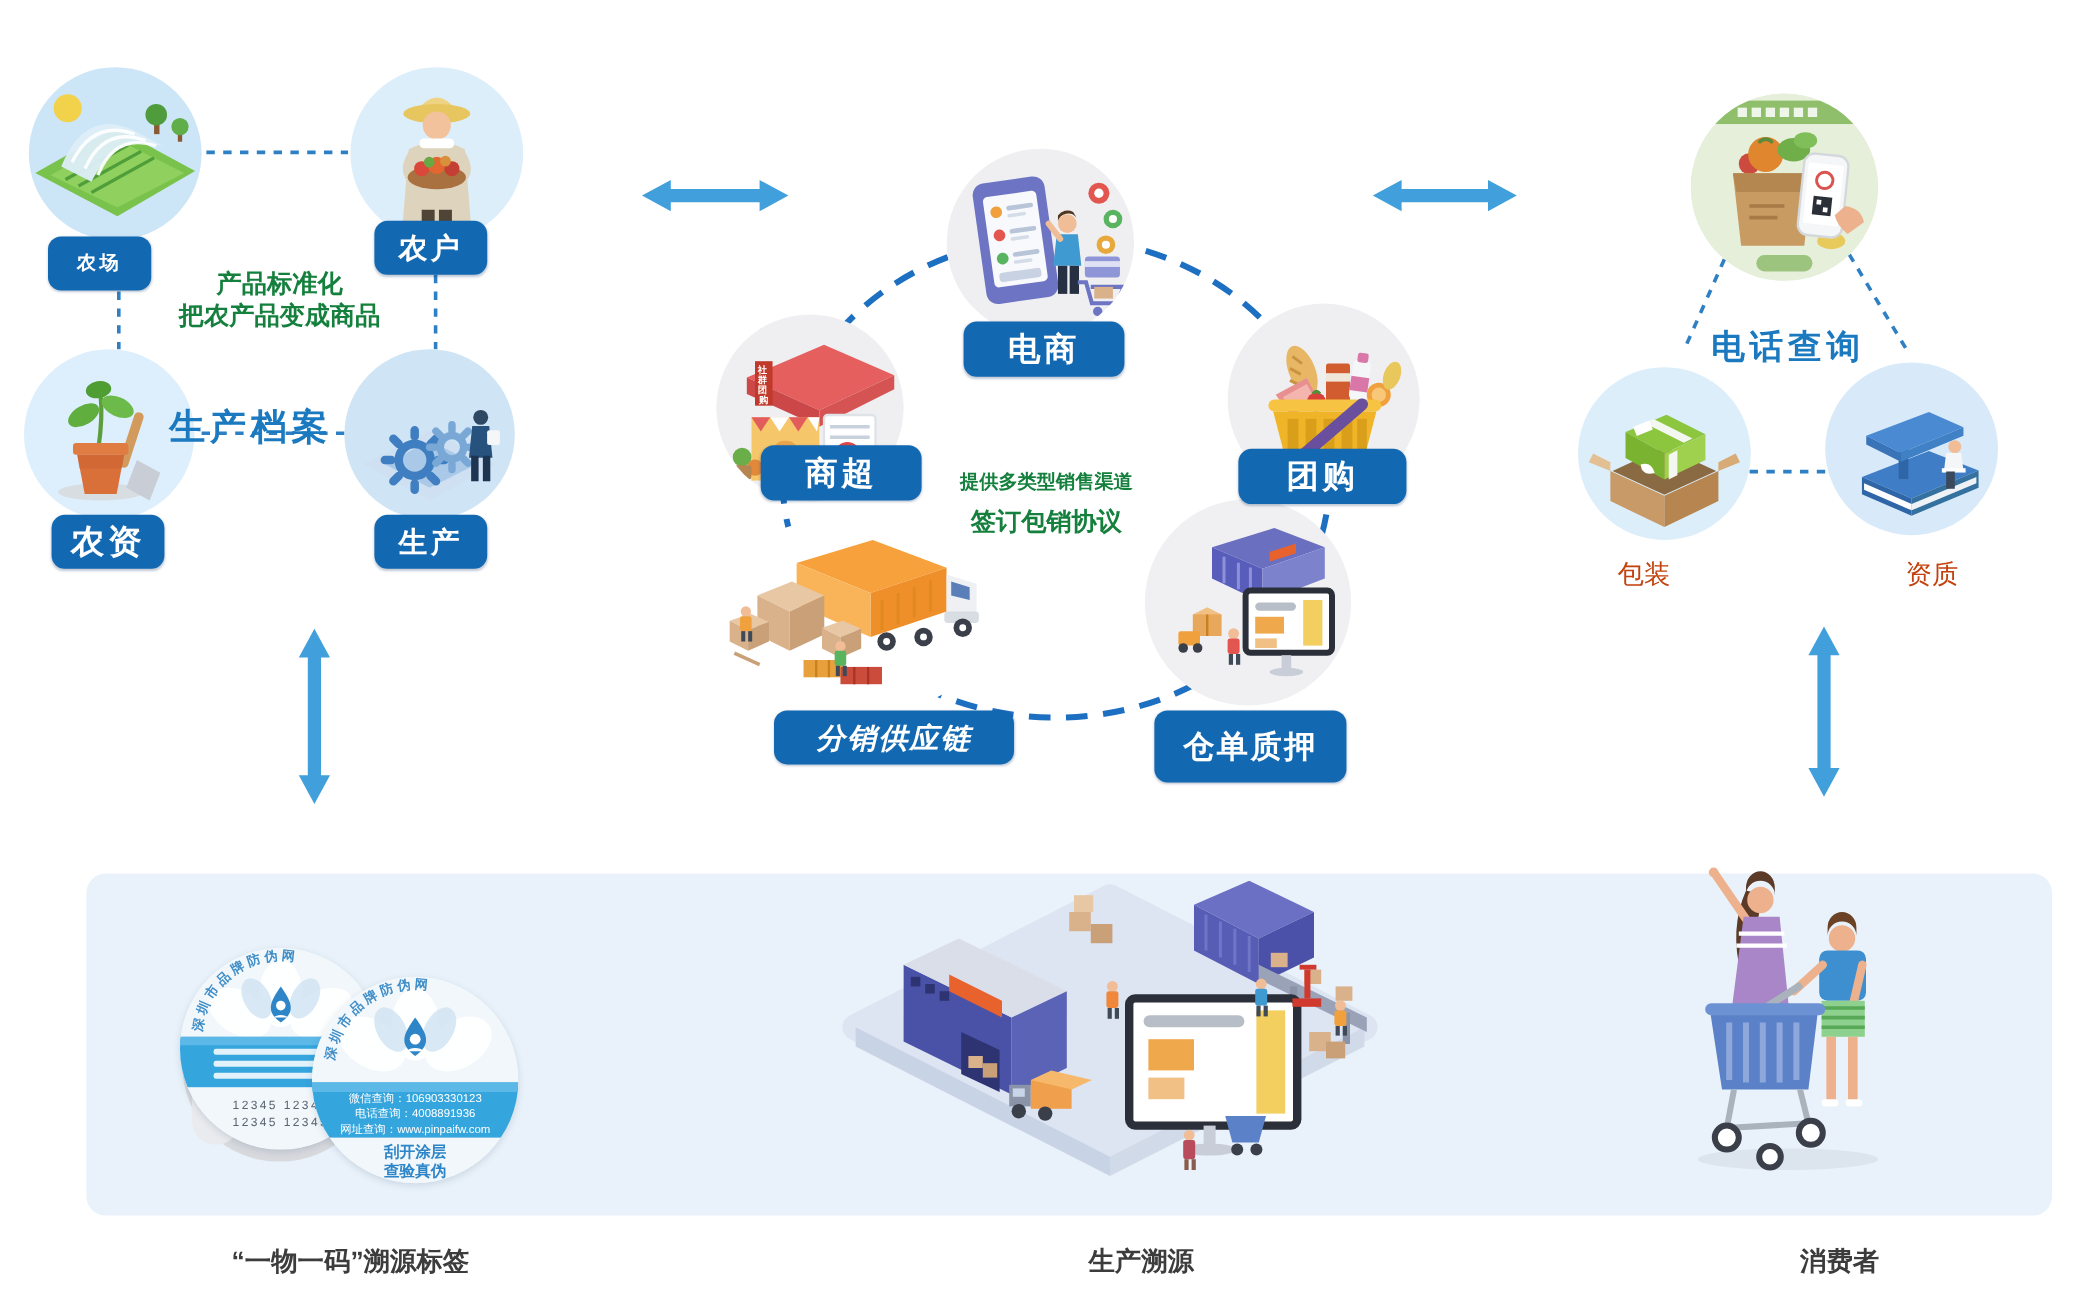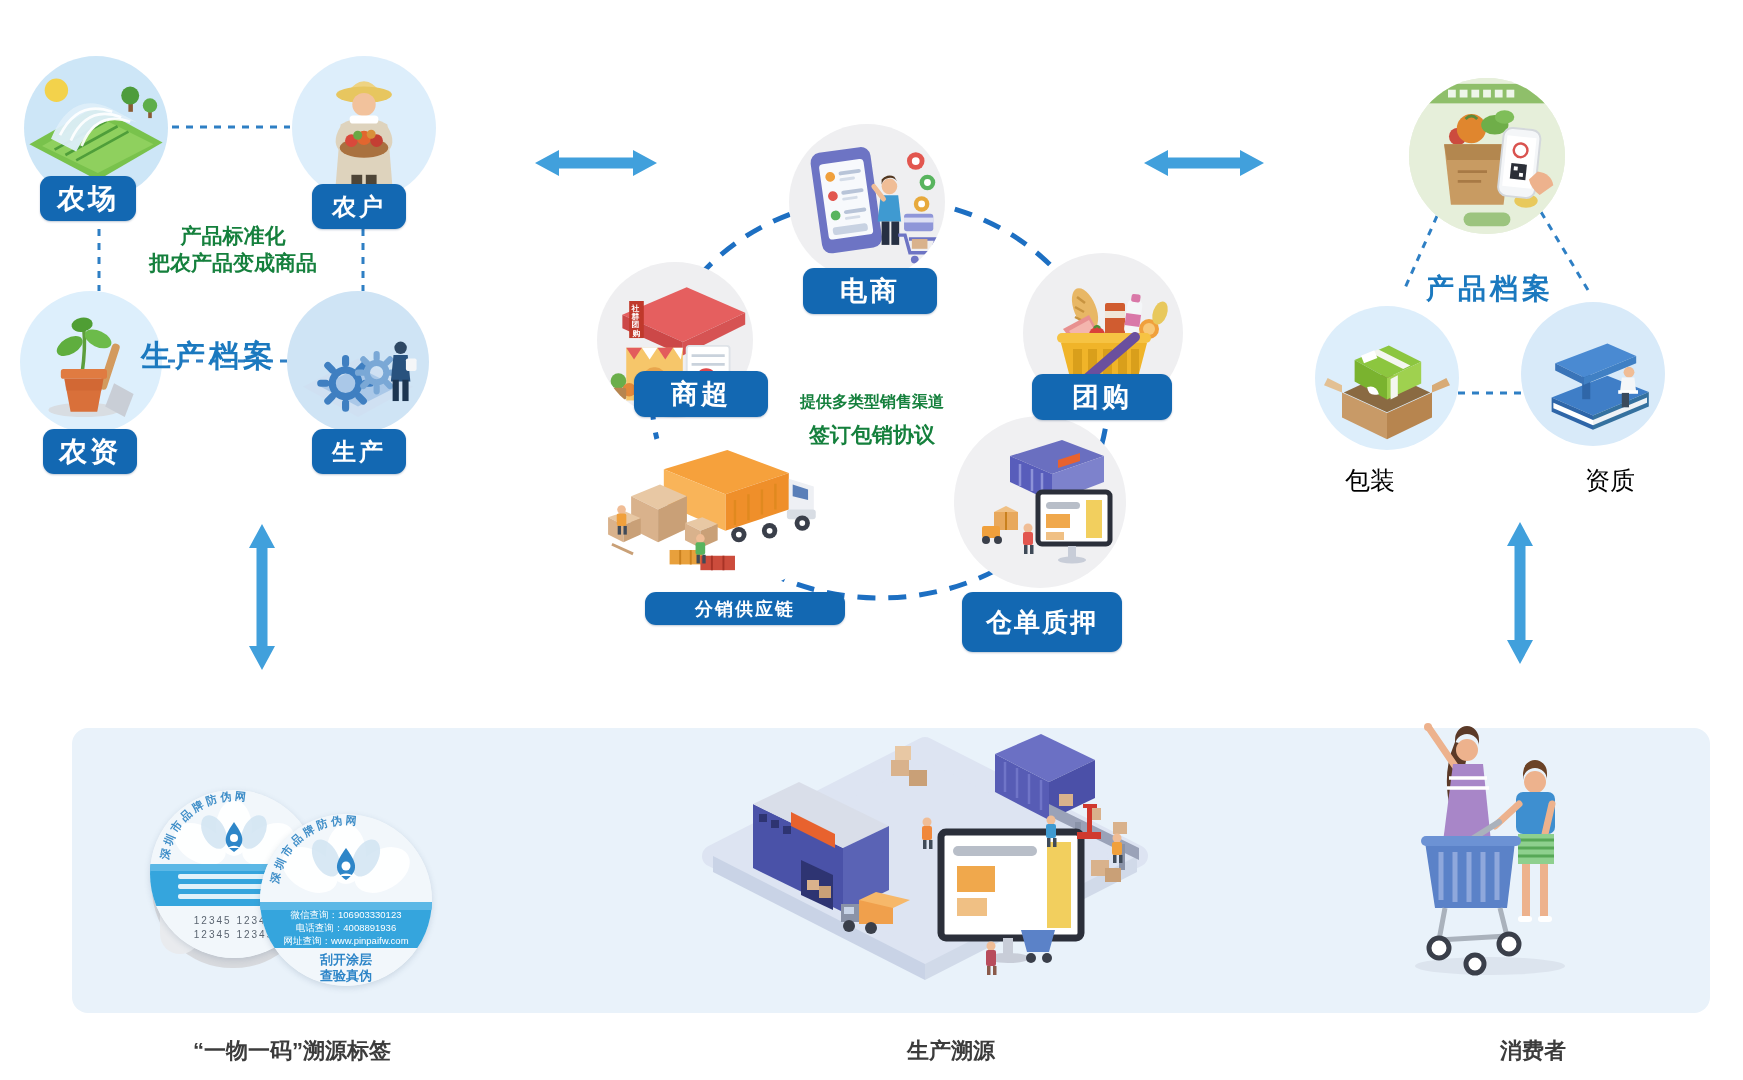--- a/index.html
+++ b/index.html
@@ -8,21 +8,21 @@
   svg{display:block;}
   .lines{position:absolute;left:0;top:0;z-index:1;pointer-events:none;}
   .circle{position:absolute;border-radius:50%;overflow:hidden;z-index:2;}
   .circle svg{width:100%;height:100%;}
   .pill{position:absolute;z-index:4;background:#1368b2;color:#ffffff;font-weight:bold;
         border-radius:11px;display:flex;align-items:center;justify-content:center;
         letter-spacing:3px;box-shadow:0 1px 2px rgba(0,40,90,.25);}
   .note{position:absolute;z-index:3;color:#15803d;font-weight:bold;text-align:center;}
   .heading{position:absolute;z-index:3;color:#1b79bf;font-weight:bold;text-align:center;letter-spacing:4px;}
   .caption{position:absolute;z-index:3;color:#3c3c3c;font-weight:bold;text-align:center;font-size:22px;}
-  .plainlabel{position:absolute;z-index:3;color:#000000;text-align:center;font-size:25px;}
+  .plainlabel{position:absolute;z-index:3;color:#c2410c;text-align:center;font-size:22px;}
   .panel{position:absolute;left:72px;top:728px;width:1638px;height:285px;background:#e9f2fa;
          border-radius:16px;z-index:1;}
   .sticker-circle{position:absolute;border-radius:50%;overflow:hidden;background:#f2f7fb;
                   box-shadow:0 2px 6px rgba(60,90,120,.18);z-index:3;}
   .roll-side{position:absolute;left:152px;top:868px;width:162px;height:100px;background:#d7d9dd;
              border-radius:0 0 80px 80px;z-index:2;}
   .roll-side:before{content:"";position:absolute;left:8px;top:0;width:40px;height:86px;
              background:#e9ebee;border-radius:0 0 30px 30px;}
   .illu{position:absolute;z-index:2;}
 </style>
@@ -122,21 +122,21 @@
         <path d="M101,76v-5M101,108v5M85,92h-5M117,92h5M90,81l-4,-4M112,103l4,4M112,81l4,-4M90,103l-4,4"></path>
       </g>
       <circle cx="128" cy="64" r="7" fill="#2e4763"></circle>
       <path d="M120,72 h16 l3,30 h-22 Z" fill="#28527e"></path>
       <rect x="119" y="100" width="7" height="24" fill="#1d3550"></rect>
         <rect x="130" y="100" width="7" height="24" fill="#1d3550"></rect>
       <rect x="134" y="76" width="12" height="14" rx="2" fill="#f4f6f8"></rect>
     </svg>
   </div>
 
-  <div class="pill" style="left:40px;top:176px;width:96px;height:45px;font-size:28px;">农场</div>
+  <div class="pill" style="left:40px;top:197px;width:86px;height:45px;font-size:16px;">农场</div>
   <div class="pill" style="left:312px;top:184px;width:94px;height:45px;font-size:24px;">农户</div>
   <div class="pill" style="left:43px;top:429px;width:94px;height:45px;font-size:28px;">农资</div>
   <div class="pill" style="left:312px;top:429px;width:94px;height:45px;font-size:24px;">生产</div>
 
   <div class="note" style="left:133px;top:222px;width:200px;font-size:21px;">产品标准化</div>
   <div class="note" style="left:113px;top:249px;width:240px;font-size:21px;">把农产品变成商品</div>
   <div class="heading" style="left:89px;top:293px;width:240px;font-size:30px;margin-top:43px;">生产档案</div>
 
   <div class="circle" style="left:789px;top:124px;width:156px;height:156px;background:#efeff1;">
     <svg viewBox="0 0 160 160">
@@ -302,21 +302,21 @@
         <rect x="76" y="129" width="3.5" height="9" fill="#3f4a58"></rect>
       <rect x="28" y="110" width="18" height="12" rx="2" fill="#f0a03c"></rect>
         <circle cx="32" cy="124" r="4" fill="#3a3f4a"></circle>
         <circle cx="44" cy="124" r="4" fill="#3a3f4a"></circle>
     </svg>
   </div>
 
   <div class="pill" style="left:803px;top:268px;width:134px;height:46px;font-size:27px;">电商</div>
   <div class="pill" style="left:634px;top:371px;width:134px;height:46px;font-size:27px;">商超</div>
   <div class="pill" style="left:1032px;top:374px;width:140px;height:46px;font-size:27px;">团购</div>
-  <div class="pill" style="left:645px;top:592px;width:200px;height:33px;font-size:18px;letter-spacing:2px;">分销供应链</div>
+  <div class="pill" style="left:645px;top:592px;width:200px;height:45px;font-size:24px;letter-spacing:2px;font-style:italic;">分销供应链</div>
   <div class="pill" style="left:962px;top:592px;width:160px;height:60px;font-size:26px;letter-spacing:2px;">仓单质押</div>
 
   <div class="note" style="left:752px;top:392px;width:240px;font-size:16px;">提供多类型销售渠道</div>
   <div class="note" style="left:752px;top:421px;width:240px;font-size:21px;">签订包销协议</div>
 
   <div class="circle" style="left:1409px;top:78px;width:156px;height:156px;background:#e6efdc;">
     <svg viewBox="0 0 160 160">
       <rect x="0" y="0" width="160" height="160" fill="#e6efda"></rect>
       <rect x="0" y="6" width="160" height="20" fill="#8fbf6a"></rect>
       <g fill="#ffffff" opacity="0.85">
@@ -375,21 +375,21 @@
       <polygon points="38,68 96,46 128,60 70,84" fill="#4a8ad2"></polygon>
       <polygon points="38,68 70,84 70,92 38,76" fill="#3a74b8"></polygon>
       <polygon points="70,84 128,60 128,68 70,92" fill="#4080c4"></polygon>
       <circle cx="120" cy="78" r="6" fill="#f0bd96"></circle>
       <path d="M112,84 h14 l2,16 h-18 Z" fill="#f4f6f8"></path>
       <rect x="108" y="98" width="22" height="4" fill="#ffffff"></rect>
       <rect x="112" y="101" width="8" height="16" fill="#3a4a5c"></rect>
     </svg>
   </div>
 
-  <div class="heading" style="left:1370px;top:270px;width:240px;font-size:28px;">产品档案</div>
+  <div class="heading" style="left:1370px;top:270px;width:240px;font-size:28px;">电话查询</div>
   <div class="plainlabel" style="left:1310px;top:464px;width:120px;">包装</div>
   <div class="plainlabel" style="left:1550px;top:464px;width:120px;">资质</div>
 
   <div class="panel"></div>
 
   <div class="roll-side"></div>
   <div class="sticker-circle" style="left:150px;top:790px;width:168px;height:168px;">
     <svg viewBox="0 0 168 168">
       <circle cx="84" cy="84" r="84" fill="#f2f7fb"></circle>
       <g fill="#ffffff" opacity="0.9">

